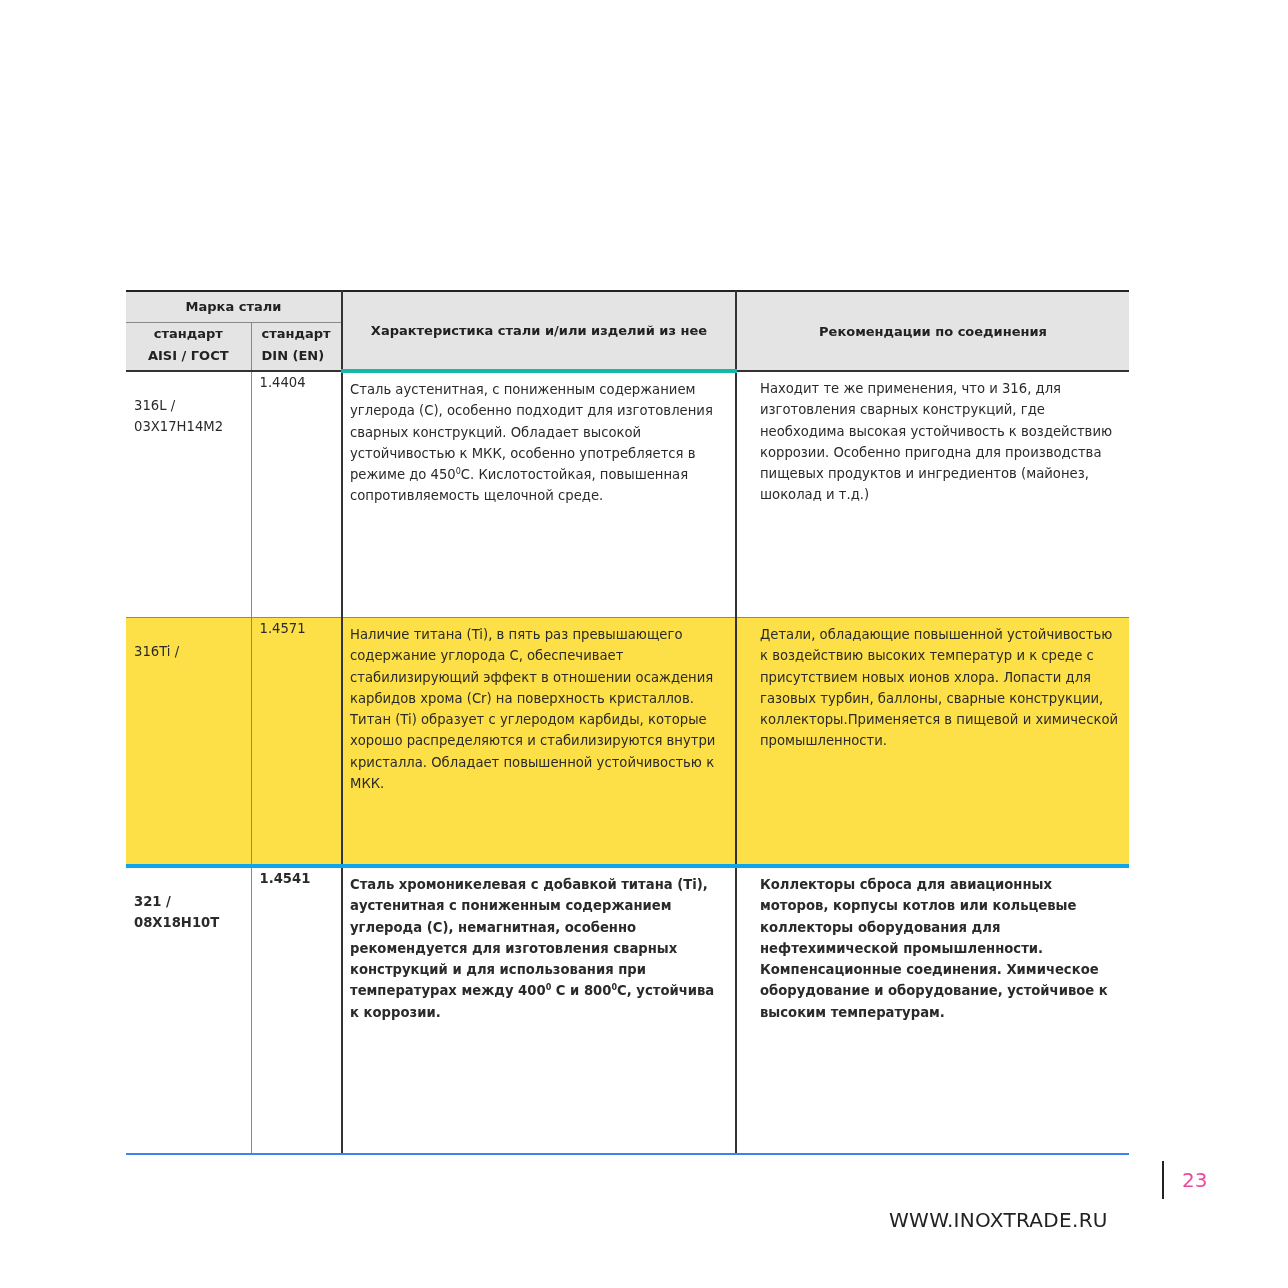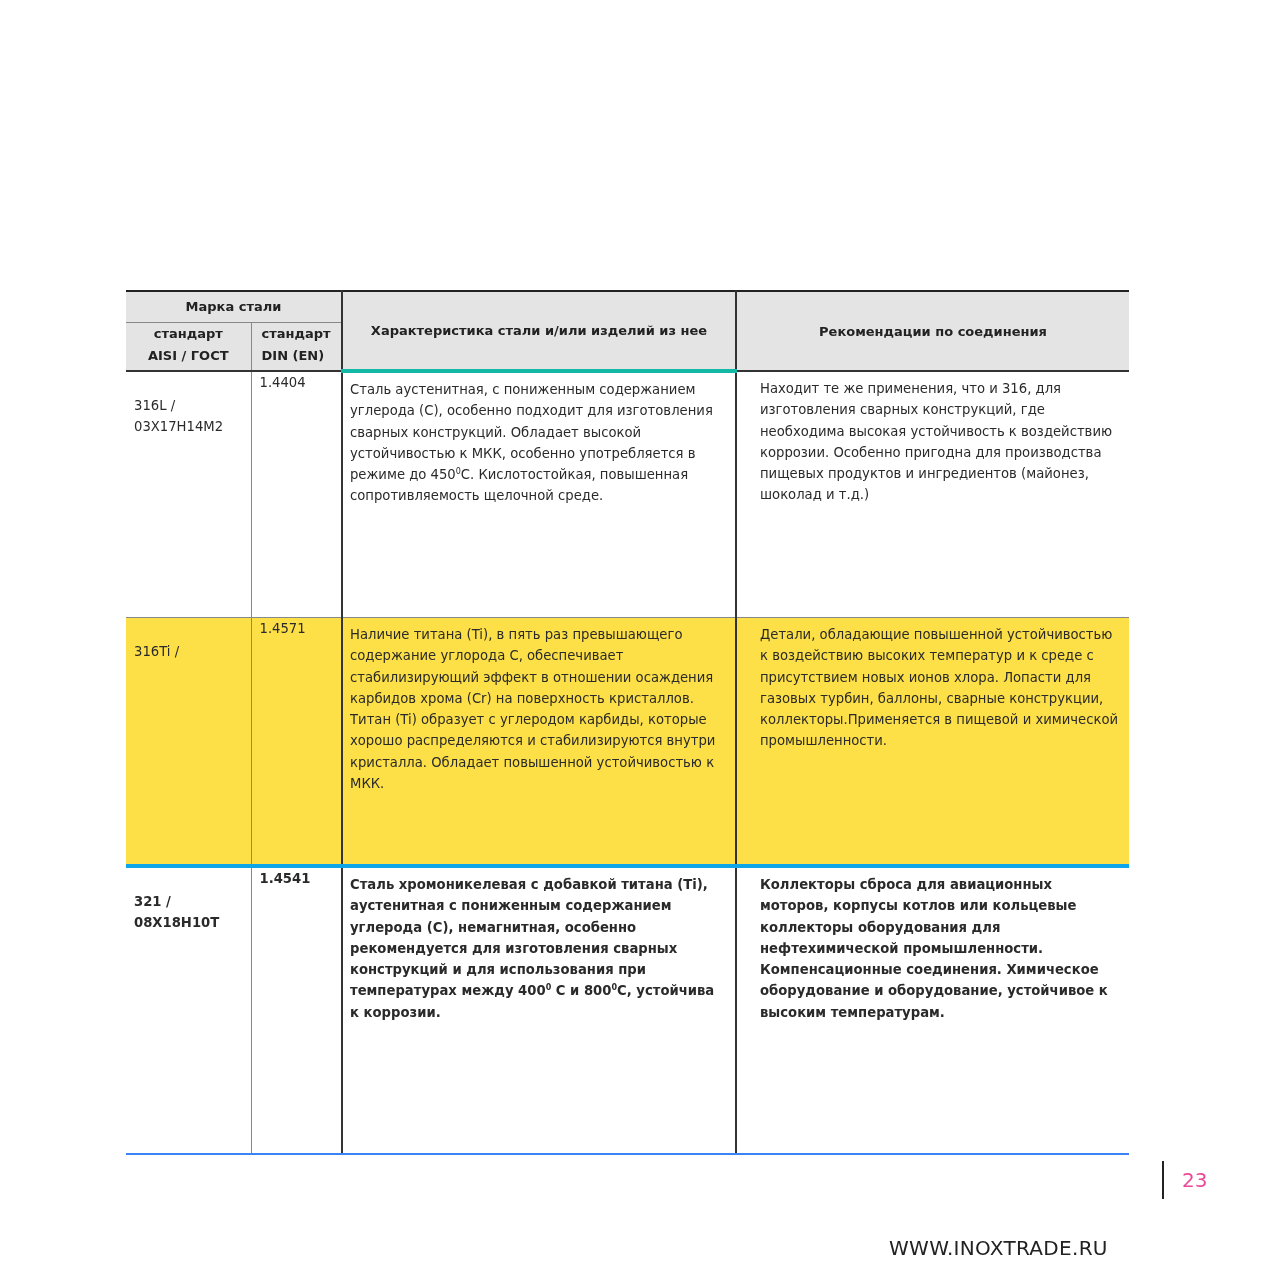--- a/index.html
+++ b/index.html
@@ -18,21 +18,21 @@
     thead tr.last th, thead tr.last td { border-bottom: 2px solid #333; }
     .row td { font-size: 13.2px; line-height: 21.3px; color: #2a2a2a; font-weight: normal; }
     .row td.c1 { padding: 23px 8px 0 8px; border-right: 1px solid #888; }
     .row td.c2 { padding: 0 8px 0 8px; border-right: 2px solid #333; }
     .row td.c3 { padding: 6px 8px 0 7px; border-right: 2px solid #333; }
     .row td.c4 { padding: 6px 8px 0 23px; }
     .row.r1 td { height: 222px; border-bottom: 1px solid #888; }
     .row.r2 td { height: 223px; border-bottom: 4px solid #0ea5e9; background: #fde047; }
     .row.r3 td { height: 262px; border-bottom: 2px solid #3b82f6; font-weight: bold; }
     .sup { font-size: 8px; vertical-align: super; line-height: 0; }
-    .footer-url { position: absolute; left: 889px; top: 1236px; font-size: 20px; letter-spacing: 0.3px; color: #222; font-family: "DejaVu Sans", sans-serif; }
+    .footer-url { position: absolute; left: 889px; top: 1208px; font-size: 20px; letter-spacing: 0.3px; color: #222; font-family: "DejaVu Sans", sans-serif; }
     .footer-sep { position: absolute; left: 1162px; top: 1161px; width: 2px; height: 38px; background: #222; }
     .footer-page { position: absolute; left: 1182px; top: 1168px; font-size: 20px; color: #ec4899; }
   </style>
 </head>
 <body>
 
 <table class="table">
   <colgroup>
     <col style="width:125px">
     <col style="width:91px">

